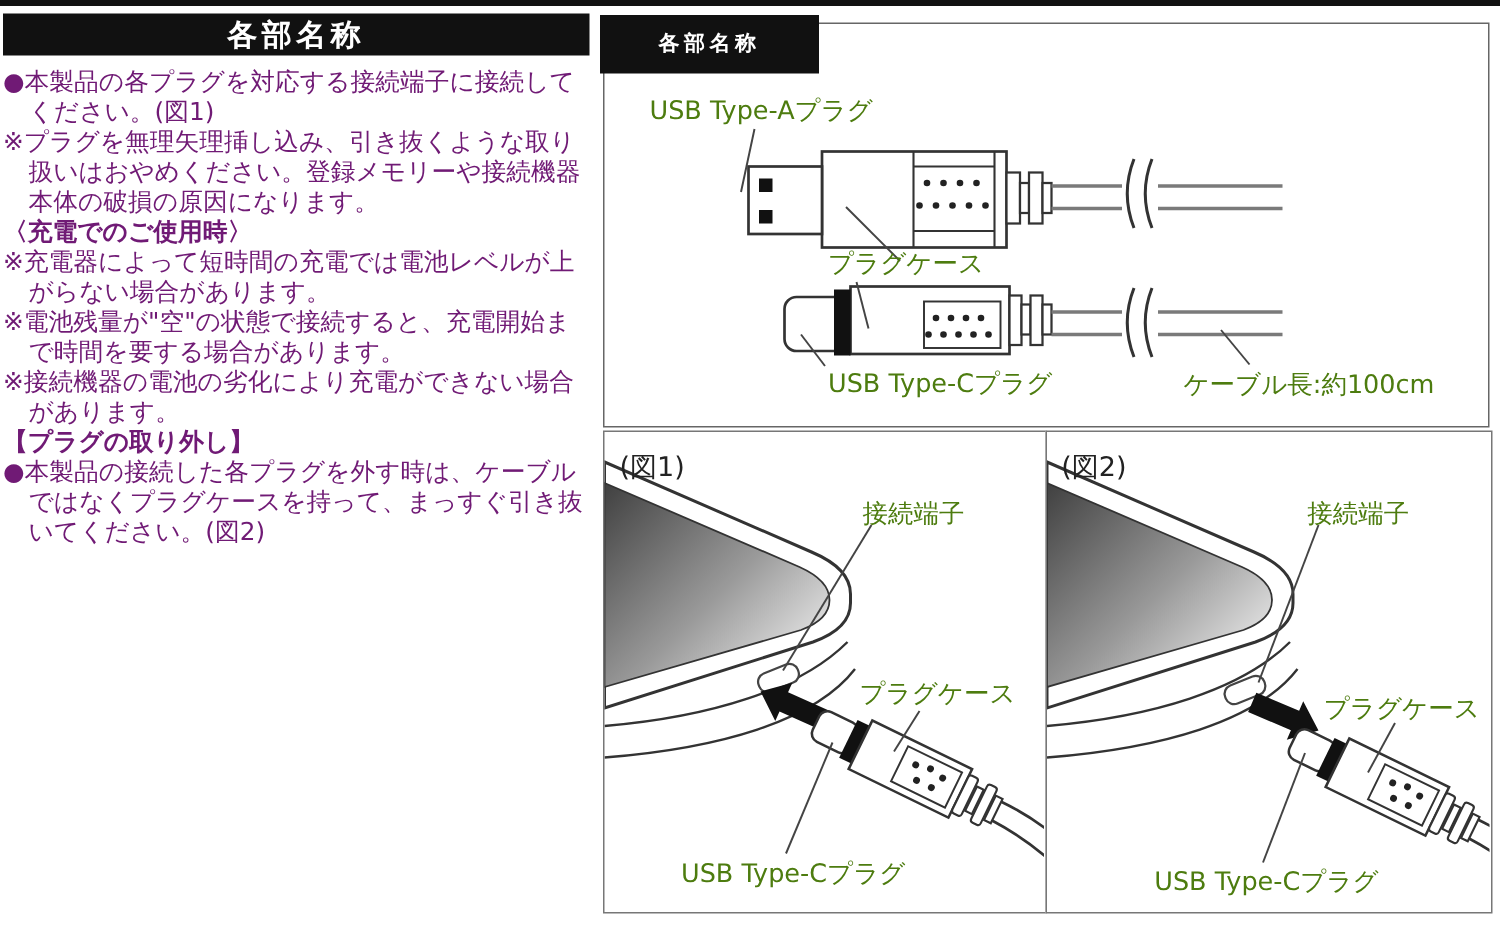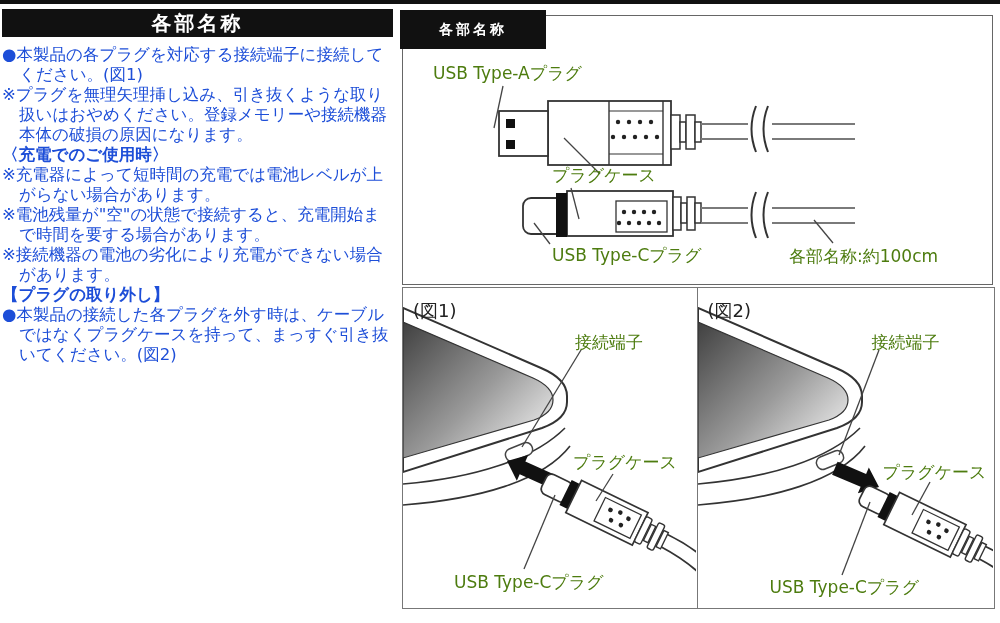--- a/index.html
+++ b/index.html
@@ -4,21 +4,21 @@
 <style>
   html,body { margin:0; padding:0; background:#fff; }
   .page { position:relative; width:1000px; height:623px; background:#ffffff;
           font-family:"DejaVu Sans", sans-serif; overflow:hidden; color:#1a1a1a; }
   .top-strip { position:absolute; left:0; top:0; width:1000px; height:4px; background:#111; }
 
   
   .usage { position:absolute; left:2px; top:9px; width:391px; }
   .usage-title { background:#111; color:#fff; font-size:20px; font-weight:bold;
                  text-align:center; height:28px; line-height:28px; letter-spacing:3px; }
-  .usage-body { margin-top:8px; font-size:16.5px; line-height:20px; color:#1d4ed8; }
+  .usage-body { margin-top:8px; font-size:16.5px; line-height:20px; color:#701a75; }
   .para { margin:0; padding-left:17px; text-indent:-17px; }
   .subhead { font-weight:bold; }
 
   
   .parts-panel { position:absolute; left:402px; top:15px; width:591px; height:270px;
                  border:1.5px solid #666; box-sizing:border-box; background:#fff; }
   .parts-title { position:absolute; left:400px; top:10px; width:146px; height:39px;
                  background:#111; color:#fff; font-weight:bold; font-size:14px;
                  line-height:39px; text-align:center; letter-spacing:3px; z-index:2; }
 
@@ -125,21 +125,21 @@
         <line x1="161" y1="122" x2="197" y2="158"></line>
         <line x1="168" y1="172" x2="176" y2="203"></line>
         <line x1="131" y1="207" x2="147" y2="228"></line>
         <line x1="411" y1="204" x2="430" y2="227"></line>
       </g>
     </svg>
 
     <div class="diagram-label" style="left:30px; top:46px;">USB Type-Aプラグ</div>
     <div class="diagram-label" style="left:149px; top:148px;">プラグケース</div>
     <div class="diagram-label" style="left:149px; top:228px;">USB Type-Cプラグ</div>
-    <div class="diagram-label" style="left:386px; top:229px;">各部名称:約100cm</div>
+    <div class="diagram-label" style="left:386px; top:229px;">ケーブル長:約100cm</div>
   </div>
 
   <div class="figures">
 
     <div class="figure" id="figure1">
       <div class="fig-caption">(図1)</div>
       <svg class="art" width="293" height="319" viewBox="0 0 293 319">
         <defs>
           <linearGradient id="grad-f1" x1="0" y1="0" x2="1" y2="0.9">
             <stop offset="0" stop-color="#404040"></stop>

